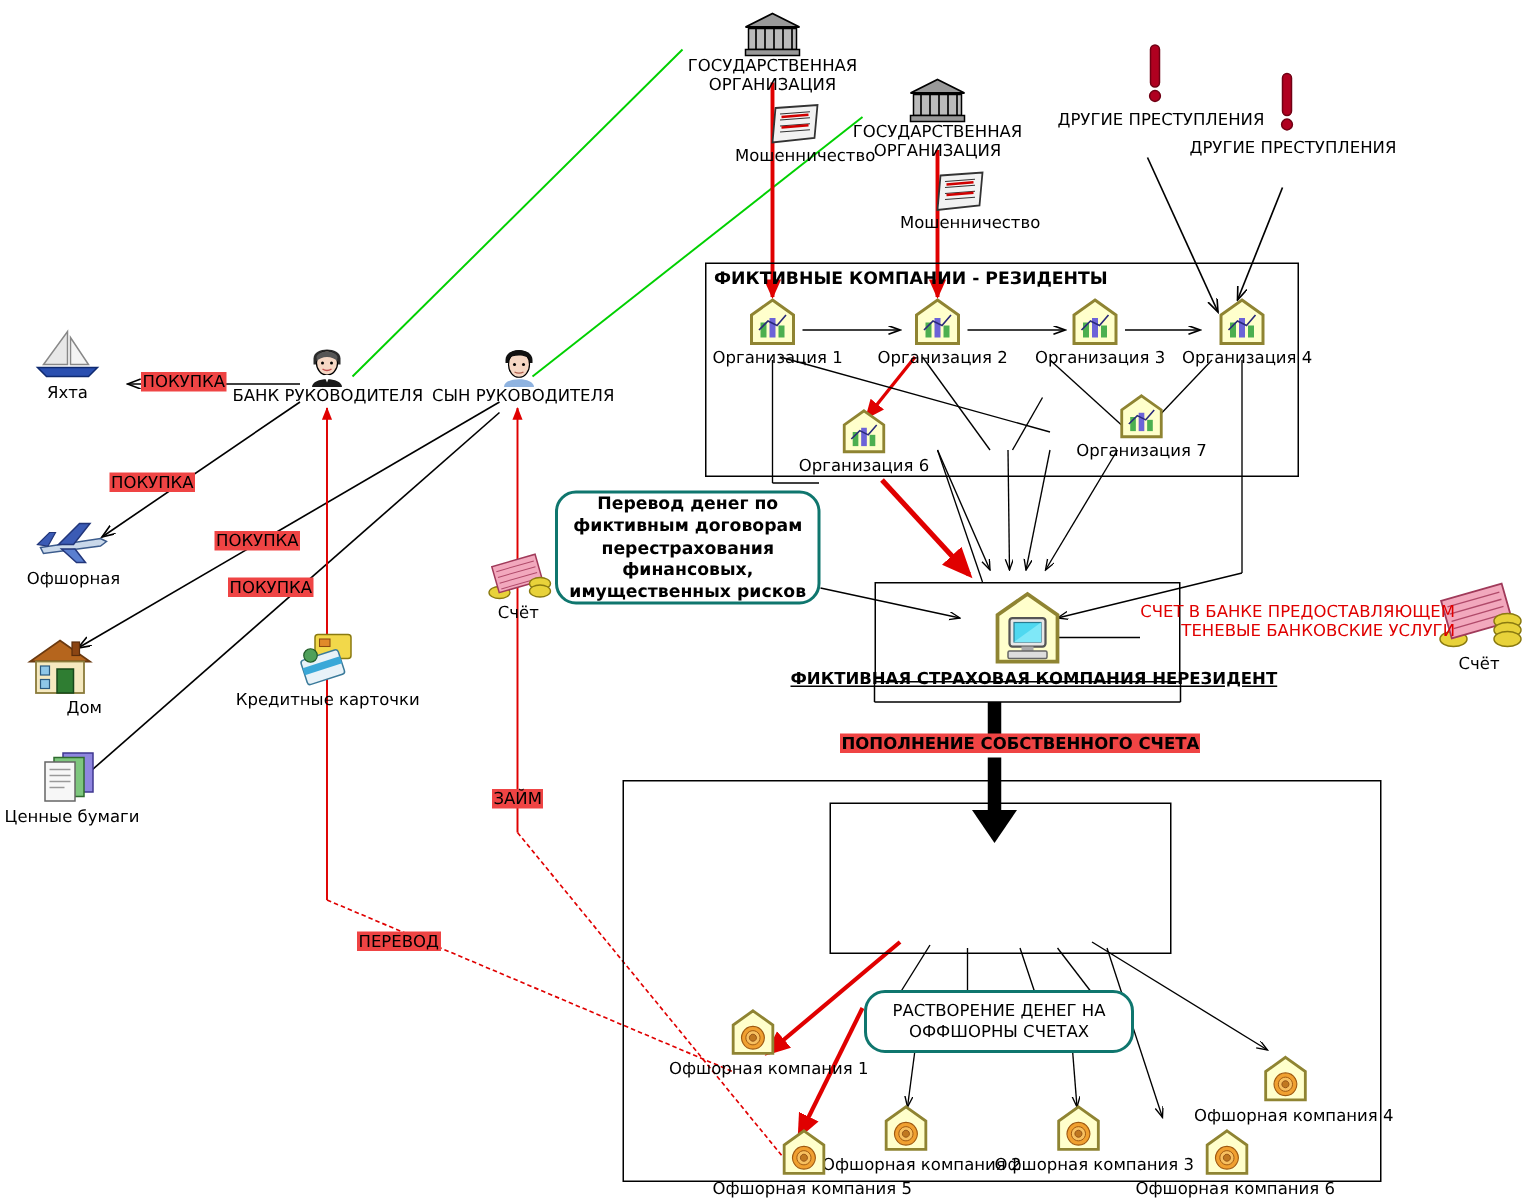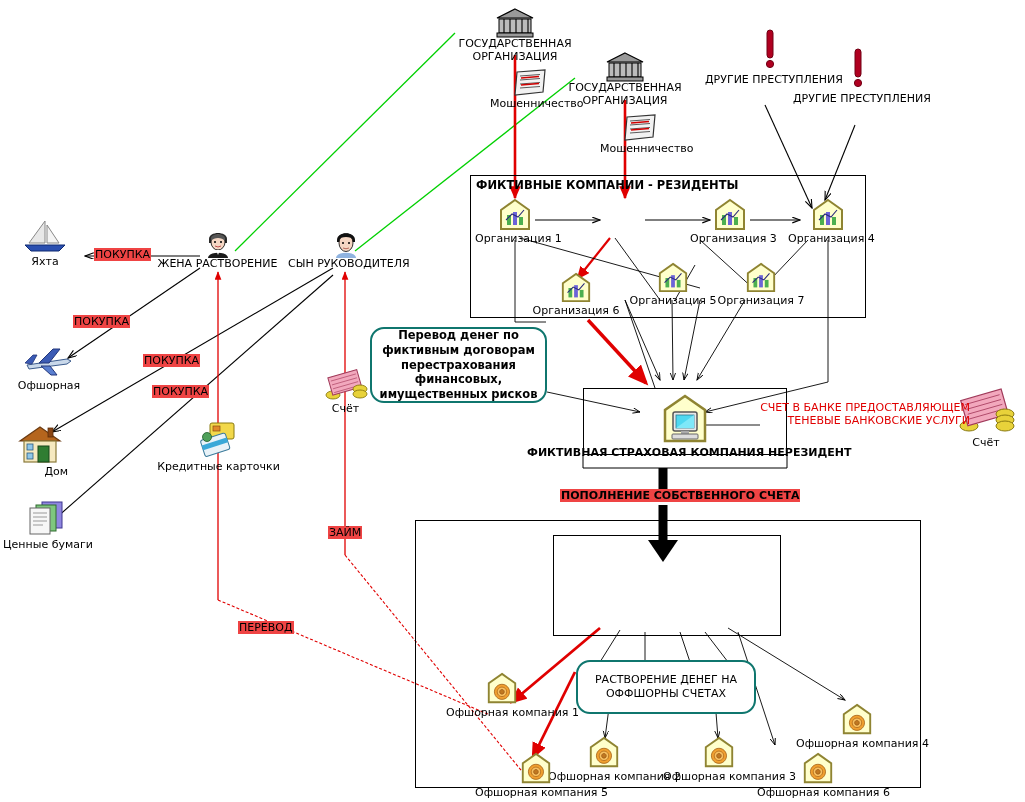--- a/index.html
+++ b/index.html
@@ -139,21 +139,21 @@
   <div class="rbox" style="left:370px;top:327px;width:177px;height:76px;">
     <div class="t">
       <div>Перевод денег по</div>
       <div>фиктивным договорам</div>
       <div>перестрахования</div>
       <div>финансовых,</div>
       <div>имущественных рисков</div>
     </div>
   </div>
 
-  <div class="rbox" style="left:576px;top:660px;width:180px;height:54px;">
+  <div class="rbox" style="left:576px;top:660px;width:180px;height:42px;">
     <div class="t2">
       <div>РАСТВОРЕНИЕ ДЕНЕГ НА</div>
       <div>ОФФШОРНЫ СЧЕТАХ</div>
     </div>
   </div>
 
   <div class="node" style="left:455px;top:8px;width:120px;">
     <span>
       <svg class="icon" width="40" height="30" viewBox="0 0 40 30">
         <polygon points="20,1 38,10 2,10" fill="#999" stroke="#000" stroke-width="1.2"></polygon>
@@ -255,72 +255,72 @@
         <polygon points="17,2 31,12 31,31 3,31 3,12" fill="#ffffcc" stroke="#8f8432" stroke-width="2"></polygon>
         <rect x="9" y="17" width="4" height="10" fill="#4caf50"></rect>
         <rect x="15" y="14" width="4" height="13" fill="#6c63d8"></rect>
         <rect x="21" y="19" width="4" height="8" fill="#4caf50"></rect>
         <polyline points="8,22 14,16 20,19 26,12" fill="none" stroke="#2a2a7a" stroke-width="1.1"></polyline>
       </svg>
     </span>
     <div class="cap">Организация 1</div>
   </div>
 
-
-  <div class="node" style="left:690px;top:198px;width:80px;">
+  <div class="node" style="left:585px;top:198px;width:80px;">
     <span>
       <svg class="icon" width="34" height="34" viewBox="0 0 34 34">
         <polygon points="17,2 31,12 31,31 3,31 3,12" fill="#ffffcc" stroke="#8f8432" stroke-width="2"></polygon>
         <rect x="9" y="17" width="4" height="10" fill="#4caf50"></rect>
         <rect x="15" y="14" width="4" height="13" fill="#6c63d8"></rect>
         <rect x="21" y="19" width="4" height="8" fill="#4caf50"></rect>
         <polyline points="8,22 14,16 20,19 26,12" fill="none" stroke="#2a2a7a" stroke-width="1.1"></polyline>
       </svg>
     </span>
-    <div class="cap">Организация 3</div>
-  </div>
-
-  <div class="node" style="left:788px;top:198px;width:80px;">
+    <div class="cap">Организация 2</div>
+  </div>
+
+  <div class="node" style="left:690px;top:198px;width:80px;">
     <span>
       <svg class="icon" width="34" height="34" viewBox="0 0 34 34">
         <polygon points="17,2 31,12 31,31 3,31 3,12" fill="#ffffcc" stroke="#8f8432" stroke-width="2"></polygon>
         <rect x="9" y="17" width="4" height="10" fill="#4caf50"></rect>
         <rect x="15" y="14" width="4" height="13" fill="#6c63d8"></rect>
         <rect x="21" y="19" width="4" height="8" fill="#4caf50"></rect>
         <polyline points="8,22 14,16 20,19 26,12" fill="none" stroke="#2a2a7a" stroke-width="1.1"></polyline>
       </svg>
     </span>
+    <div class="cap">Организация 3</div>
+  </div>
+
+  <div class="node" style="left:788px;top:198px;width:80px;">
+    <span>
+      <svg class="icon" width="34" height="34" viewBox="0 0 34 34">
+        <polygon points="17,2 31,12 31,31 3,31 3,12" fill="#ffffcc" stroke="#8f8432" stroke-width="2"></polygon>
+        <rect x="9" y="17" width="4" height="10" fill="#4caf50"></rect>
+        <rect x="15" y="14" width="4" height="13" fill="#6c63d8"></rect>
+        <rect x="21" y="19" width="4" height="8" fill="#4caf50"></rect>
+        <polyline points="8,22 14,16 20,19 26,12" fill="none" stroke="#2a2a7a" stroke-width="1.1"></polyline>
+      </svg>
+    </span>
     <div class="cap">Организация 4</div>
   </div>
 
   <div class="node" style="left:531px;top:272px;width:90px;">
     <span>
       <svg class="icon" width="32" height="32" viewBox="0 0 34 34">
         <polygon points="17,2 31,12 31,31 3,31 3,12" fill="#ffffcc" stroke="#8f8432" stroke-width="2"></polygon>
         <rect x="9" y="17" width="4" height="10" fill="#4caf50"></rect>
         <rect x="15" y="14" width="4" height="13" fill="#6c63d8"></rect>
         <rect x="21" y="19" width="4" height="8" fill="#4caf50"></rect>
         <polyline points="8,22 14,16 20,19 26,12" fill="none" stroke="#2a2a7a" stroke-width="1.1"></polyline>
       </svg>
     </span>
     <div class="cap">Организация 6</div>
   </div>
 
-  <div class="node" style="left:628px;top:262px;width:90px;">
-    <span>
-      <svg class="icon" width="32" height="32" viewBox="0 0 34 34">
-        <polygon points="17,2 31,12 31,31 3,31 3,12" fill="#ffffcc" stroke="#8f8432" stroke-width="2"></polygon>
-        <rect x="9" y="17" width="4" height="10" fill="#4caf50"></rect>
-        <rect x="15" y="14" width="4" height="13" fill="#6c63d8"></rect>
-        <rect x="21" y="19" width="4" height="8" fill="#4caf50"></rect>
-        <polyline points="8,22 14,16 20,19 26,12" fill="none" stroke="#2a2a7a" stroke-width="1.1"></polyline>
-      </svg>
-    </span>
-    <div class="cap">Организация 5</div>
-  </div>
 
   <div class="node" style="left:716px;top:262px;width:90px;">
     <span>
       <svg class="icon" width="32" height="32" viewBox="0 0 34 34">
         <polygon points="17,2 31,12 31,31 3,31 3,12" fill="#ffffcc" stroke="#8f8432" stroke-width="2"></polygon>
         <rect x="9" y="17" width="4" height="10" fill="#4caf50"></rect>
         <rect x="15" y="14" width="4" height="13" fill="#6c63d8"></rect>
         <rect x="21" y="19" width="4" height="8" fill="#4caf50"></rect>
         <polyline points="8,22 14,16 20,19 26,12" fill="none" stroke="#2a2a7a" stroke-width="1.1"></polyline>
       </svg>
@@ -334,21 +334,21 @@
         <path d="M6,11 C6,3 24,3 24,11 L24,15 L6,15 Z" fill="#2b2b2b"></path>
         <ellipse cx="15" cy="14" rx="7" ry="8" fill="#f6d7c4" stroke="#000" stroke-width="0.8"></ellipse>
         <path d="M8,10 C9,5 21,5 22,10 L22,13 C19,9 11,9 8,13 Z" fill="#555"></path>
         <circle cx="12" cy="14" r="1" fill="#000"></circle>
           <circle cx="18" cy="14" r="1" fill="#000"></circle>
         <path d="M12,18 Q15,20 18,18" stroke="#c05050" stroke-width="1" fill="none"></path>
         <path d="M5,30 C5,23 25,23 25,30 Z" fill="#1a1a1a"></path>
         <path d="M13,22 L15,27 L17,22 Z" fill="#fff"></path>
       </svg>
     </span>
-    <div class="lbl">ЖЕНА РАСТВОРЕНИЕ</div>
+    <div class="lbl">БАНК РУКОВОДИТЕЛЯ</div>
   </div>
 
   <div class="node" style="left:288px;top:228px;width:115px;">
     <span>
       <svg class="icon" width="30" height="30" viewBox="0 0 30 30">
         <path d="M6,12 C6,3 24,3 24,12 L24,14 L6,14 Z" fill="#111"></path>
         <ellipse cx="15" cy="15" rx="7" ry="8.5" fill="#f6d7c4" stroke="#000" stroke-width="0.8"></ellipse>
         <path d="M7,10 C9,4 21,4 23,10 L23,12 C20,8 10,8 7,12 Z" fill="#111"></path>
         <circle cx="12" cy="15" r="1" fill="#000"></circle>
           <circle cx="18" cy="15" r="1" fill="#000"></circle>
@@ -469,21 +469,21 @@
     <div class="cap">Счёт</div>
   </div>
 
   <div class="edge-lbl" style="left:94px;top:248px;">ПОКУПКА</div>
   <div class="edge-lbl" style="left:73px;top:315px;">ПОКУПКА</div>
   <div class="edge-lbl" style="left:143px;top:354px;">ПОКУПКА</div>
   <div class="edge-lbl" style="left:152px;top:385px;">ПОКУПКА</div>
   <div class="edge-lbl" style="left:238px;top:621px;">ПЕРЕВОД</div>
   <div class="edge-lbl" style="left:328px;top:526px;">ЗАЙМ</div>
 
-  <div class="node" style="left:527px;top:393px;width:316px;">
+  <div class="node" style="left:527px;top:393px;width:316px;text-decoration:underline;">
     <span>
       <svg class="icon" width="50" height="52" viewBox="0 0 50 52">
         <polygon points="25,3 45,17 45,48 5,48 5,17" fill="#ffffcc" stroke="#8f8432" stroke-width="2.5"></polygon>
         <rect x="13" y="19" width="24" height="19" rx="2" fill="#e8e8e8" stroke="#555" stroke-width="1.5"></rect>
         <rect x="16" y="22" width="18" height="13" fill="#4fd8f0" stroke="#2a7a90" stroke-width="0.8"></rect>
         <polygon points="16,35 34,22 34,35" fill="#7fe8f8"></polygon>
         <rect x="21" y="38" width="8" height="3" fill="#aaa"></rect>
         <rect x="12" y="41" width="26" height="5" rx="1" fill="#ddd" stroke="#666" stroke-width="1"></rect>
       </svg>
     </span>

